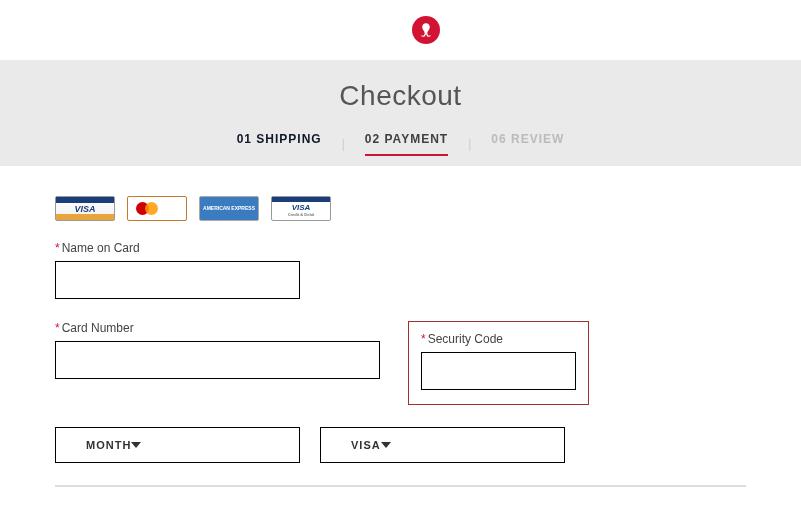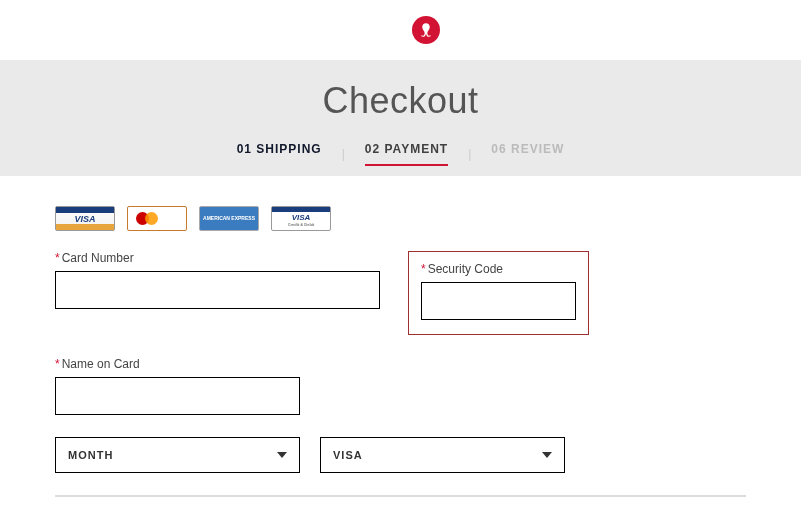--- a/index.html
+++ b/index.html
@@ -1,21 +1,21 @@
 <!DOCTYPE html>
 <html><head>
 <meta charset="utf-8">
 <style>
   * { box-sizing: border-box; margin: 0; padding: 0; }
   body { font-family: -apple-system, BlinkMacSystemFont, "Segoe UI", Arial, sans-serif; background: #fff; color: #333; width: 801px; }
   .header-band { height: 60px; background: #fff; display: flex; align-items: center; justify-content: center; position: relative; }
   .logo { width: 28px; height: 28px; background: #d31334; border-radius: 50%; display: flex; align-items: center; justify-content: center; margin-left: 50px; }
   .logo svg { width: 18px; height: 18px; }
   .steps-band { background: #eaeaea; padding: 20px 0 0 0; text-align: center; }
-  .page-title { font-size: 36px; font-weight: 300; color: #555; margin-bottom: 20px; letter-spacing: 0.5px; }
+  .page-title { font-size: 28px; font-weight: 300; color: #555; margin-bottom: 20px; letter-spacing: 0.5px; }
   .steps { display: flex; justify-content: center; align-items: center; gap: 20px; padding-bottom: 10px; }
   .step { font-size: 12px; letter-spacing: 1px; font-weight: 600; color: #bbb; padding-bottom: 8px; border-bottom: 2px solid transparent; }
   .step.completed { color: #0f172a; }
   .step.active { color: #404040; border-bottom: 2px solid #d31334; }
   .step-divider { color: #ccc; font-size: 12px; }
   .content { padding: 30px 55px 30px 55px; }
   .card-icons { display: flex; gap: 12px; margin-bottom: 20px; }
   .card-icon { width: 60px; height: 25px; border: 1px solid #aaa; border-radius: 2px; display: flex; align-items: center; justify-content: center; font-size: 7px; font-weight: bold; }
   .card-visa { background: linear-gradient(#fff, #f0f0f0); color: #1a1f71; border: 1px solid #999; position: relative; }
   .card-visa::before { content: ""; position: absolute; top: 0; left: 0; right: 0; height: 6px; background: #1a3d7c; }
@@ -32,21 +32,21 @@
   .form-row { margin-bottom: 22px; }
   .form-row-flex { display: flex; gap: 20px; align-items: flex-start; }
   .form-label { font-size: 12px; color: #444; margin-bottom: 6px; display: block; }
   .required { color: #d31334; margin-right: 2px; }
   .text-input { border: 1px solid #000; height: 38px; padding: 0 8px; font-size: 13px; background: #fff; }
   .input-name { width: 245px; }
   .input-cardnum { width: 325px; }
   .security-block { border: 1.5px solid #a03030; padding: 10px 12px 14px 12px; margin-left: 8px; }
   .input-security { width: 155px; }
   .select-group { display: flex; gap: 20px; }
-  .select-box { border: 1px solid #000; height: 36px; width: 245px; display: flex; align-items: center; justify-content: space-between; padding: 0 12px; font-size: 11px; letter-spacing: 1px; font-weight: 600; color: #333; cursor: pointer; background: #fff; }
+  .select-box { border: 1px solid #000; height: 36px; width: 245px; display: flex; align-items: center; justify-content: flex-start; padding: 0 30px; font-size: 11px; letter-spacing: 1px; font-weight: 600; color: #333; cursor: pointer; background: #fff; }
   .caret { width: 0; height: 0; border-left: 5px solid transparent; border-right: 5px solid transparent; border-top: 6px solid #333; }
   .divider { border: none; border-top: 2px solid #ddd; margin: 20px 0 24px 0; }
 </style>
 </head>
 <body>
 
 <div class="header-band">
   <div class="logo">
     <svg viewBox="0 0 24 24">
       <path d="M12 3 C9 3 7 5 7 8 C7 10 8 11.5 9 13 C10 14.5 10.5 16 10 17.5 C9.6 18.7 8.8 19.5 7.5 19.5 C7 19.5 6.5 19.3 6.2 19 L5.5 20 C6.2 20.7 7.2 21 8 21 C10 21 11.3 19.5 11.8 17.5 C11.9 17 12 16.5 12 16 C12 16.5 12.1 17 12.2 17.5 C12.7 19.5 14 21 16 21 C16.8 21 17.8 20.7 18.5 20 L17.8 19 C17.5 19.3 17 19.5 16.5 19.5 C15.2 19.5 14.4 18.7 14 17.5 C13.5 16 14 14.5 15 13 C16 11.5 17 10 17 8 C17 5 15 3 12 3 Z" fill="#fff"></path>
@@ -74,34 +74,34 @@
     <div class="card-icon card-mc"></div>
     <div class="card-icon card-amex">
         <span>AMERICAN EXPRESS</span>
       </div>
     <div class="card-icon card-visadebit">
         <span class="v">VISA</span>
         <span class="d">Credit &amp; Debit</span>
       </div>
   </div>
 
+  <div class="form-row">
+    <label class="form-label"><span class="required">*</span><span>Name on Card</span></label>
+    <input type="text" class="text-input input-name" value="" style="">
+  </div>
+
   <div class="form-row form-row-flex">
     <div>
       <label class="form-label"><span class="required">*</span><span>Card Number</span></label>
       <input type="text" class="text-input input-cardnum" value="" style="">
     </div>
     <div class="security-block">
       <label class="form-label"><span class="required">*</span><span>Security Code</span></label>
       <input type="text" class="text-input input-security" value="" style="">
     </div>
-  </div>
-
-  <div class="form-row">
-    <label class="form-label"><span class="required">*</span><span>Name on Card</span></label>
-    <input type="text" class="text-input input-name" value="" style="">
   </div>
 
   <div class="form-row">
     <div class="select-group">
       <div class="select-box">
         <span>MONTH</span>
         <span class="caret"></span>
       </div>
       <div class="select-box">
         <span>VISA</span>

